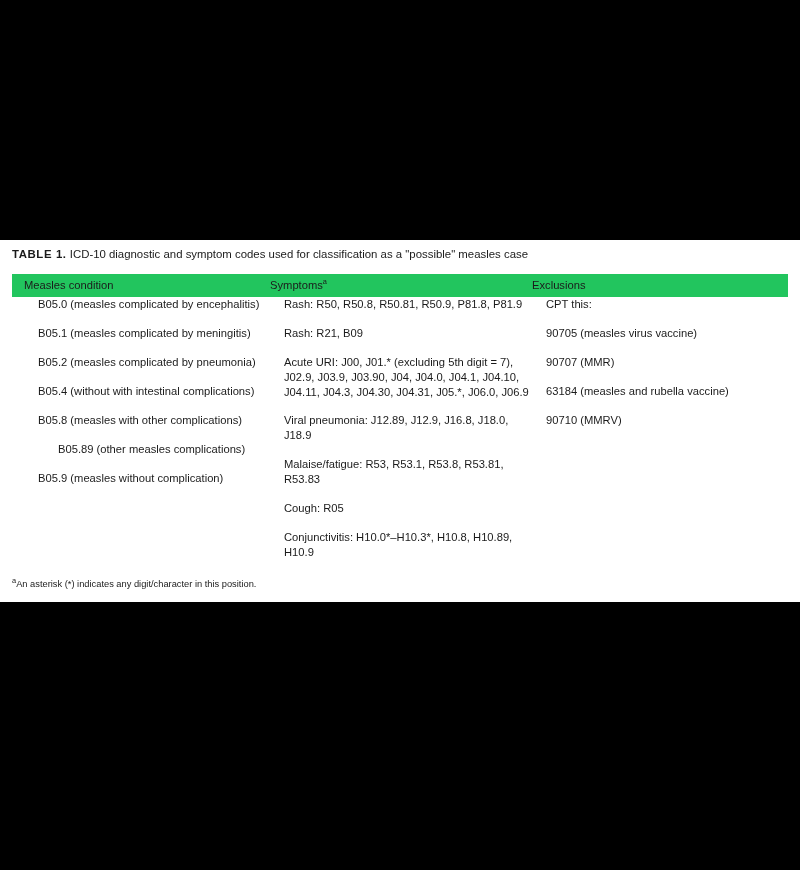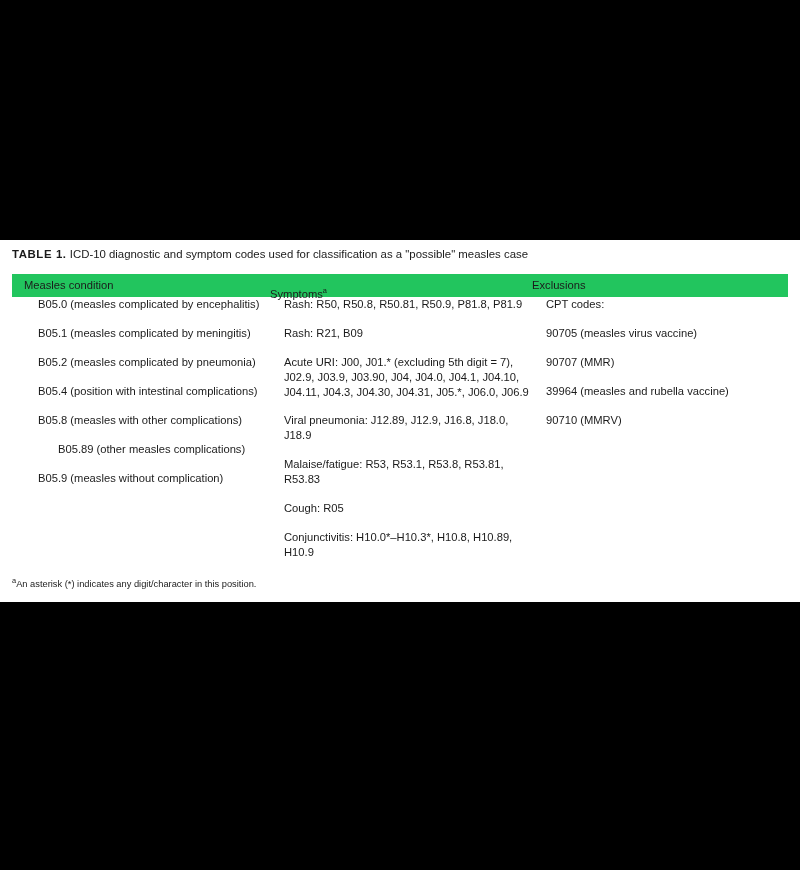--- a/index.html
+++ b/index.html
@@ -52,21 +52,21 @@
     background: #22c55e;
   }
   #table-header .hcell {
     position: absolute;
     top: 5px;
     font-size: 11.2px;
     color: #1b1b1b;
     white-space: nowrap;
   }
   #table-header .hcell.c1 { left: 12px; }
-  #table-header .hcell.c2 { left: 258px; margin-top: 9px; }
+  #table-header .hcell.c2 { left: 258px; }
   #table-header .hcell.c3 { left: 520px; }
 
   sup {
     font-size: 7.4px;
     vertical-align: super;
     line-height: 0;
   }
 
   
   #table-body {
@@ -126,41 +126,41 @@
     <div class="hcell c2"><span>Symptoms</span><sup>a</sup></div>
     <div class="hcell c3"><span>Exclusions</span></div>
   </div>
 
   <div id="table-body">
 
     <div class="col col-condition">
       <div class="cellline" style="top:0px">B05.0 (measles complicated by encephalitis)</div>
       <div class="cellline" style="top:29px">B05.1 (measles complicated by meningitis)</div>
       <div class="cellline" style="top:58px">B05.2 (measles complicated by pneumonia)</div>
-      <div class="cellline" style="top:87px">B05.4 (position with intestinal complications)</div>
+      <div class="cellline" style="top:87px">B05.4 (without with intestinal complications)</div>
       <div class="cellline" style="top:116px">B05.8 (measles with other complications)</div>
       <div class="cellline indent" style="top:145px">B05.89 (other measles complications)</div>
       <div class="cellline" style="top:174px">B05.9 (measles without complication)</div>
     </div>
 
     <div class="col col-symptoms">
       <div class="cellblock" style="top:0px;   width:262px">Rash: R50, R50.8, R50.81, R50.9, P81.8, P81.9</div>
       <div class="cellblock" style="top:29px;  width:262px">Rash: R21, B09</div>
       <div class="cellblock" style="top:58px;  width:254px">Acute URI: J00, J01.* (excluding 5th digit = 7), J02.9, J03.9, J03.90, J04, J04.0, J04.1, J04.10, J04.11, J04.3, J04.30, J04.31, J05.*, J06.0, J06.9</div>
       <div class="cellblock" style="top:116px; width:245px">Viral pneumonia: J12.89, J12.9, J16.8, J18.0, J18.9</div>
       <div class="cellblock" style="top:160px; width:245px">Malaise/fatigue: R53, R53.1, R53.8, R53.81, R53.83</div>
       <div class="cellblock" style="top:204px; width:245px">Cough: R05</div>
       <div class="cellblock" style="top:233px; width:248px">Conjunctivitis: H10.0*–H10.3*, H10.8, H10.89, H10.9</div>
     </div>
 
     <div class="col col-exclusion">
-      <div class="cellline" style="top:0px">CPT codes:</div>
+      <div class="cellline" style="top:0px">CPT this:</div>
       <div class="cellline" style="top:29px">90705 (measles virus vaccine)</div>
       <div class="cellline" style="top:58px">90707 (MMR)</div>
-      <div class="cellline" style="top:87px">39964 (measles and rubella vaccine)</div>
+      <div class="cellline" style="top:87px">63184 (measles and rubella vaccine)</div>
       <div class="cellline" style="top:116px">90710 (MMRV)</div>
     </div>
 
   </div>
 
   <div id="footnotes">
     <p class="fn"><sup>a</sup><span>An asterisk (*) indicates any digit/character in this position.</span></p>
   </div>
 
 </div>

